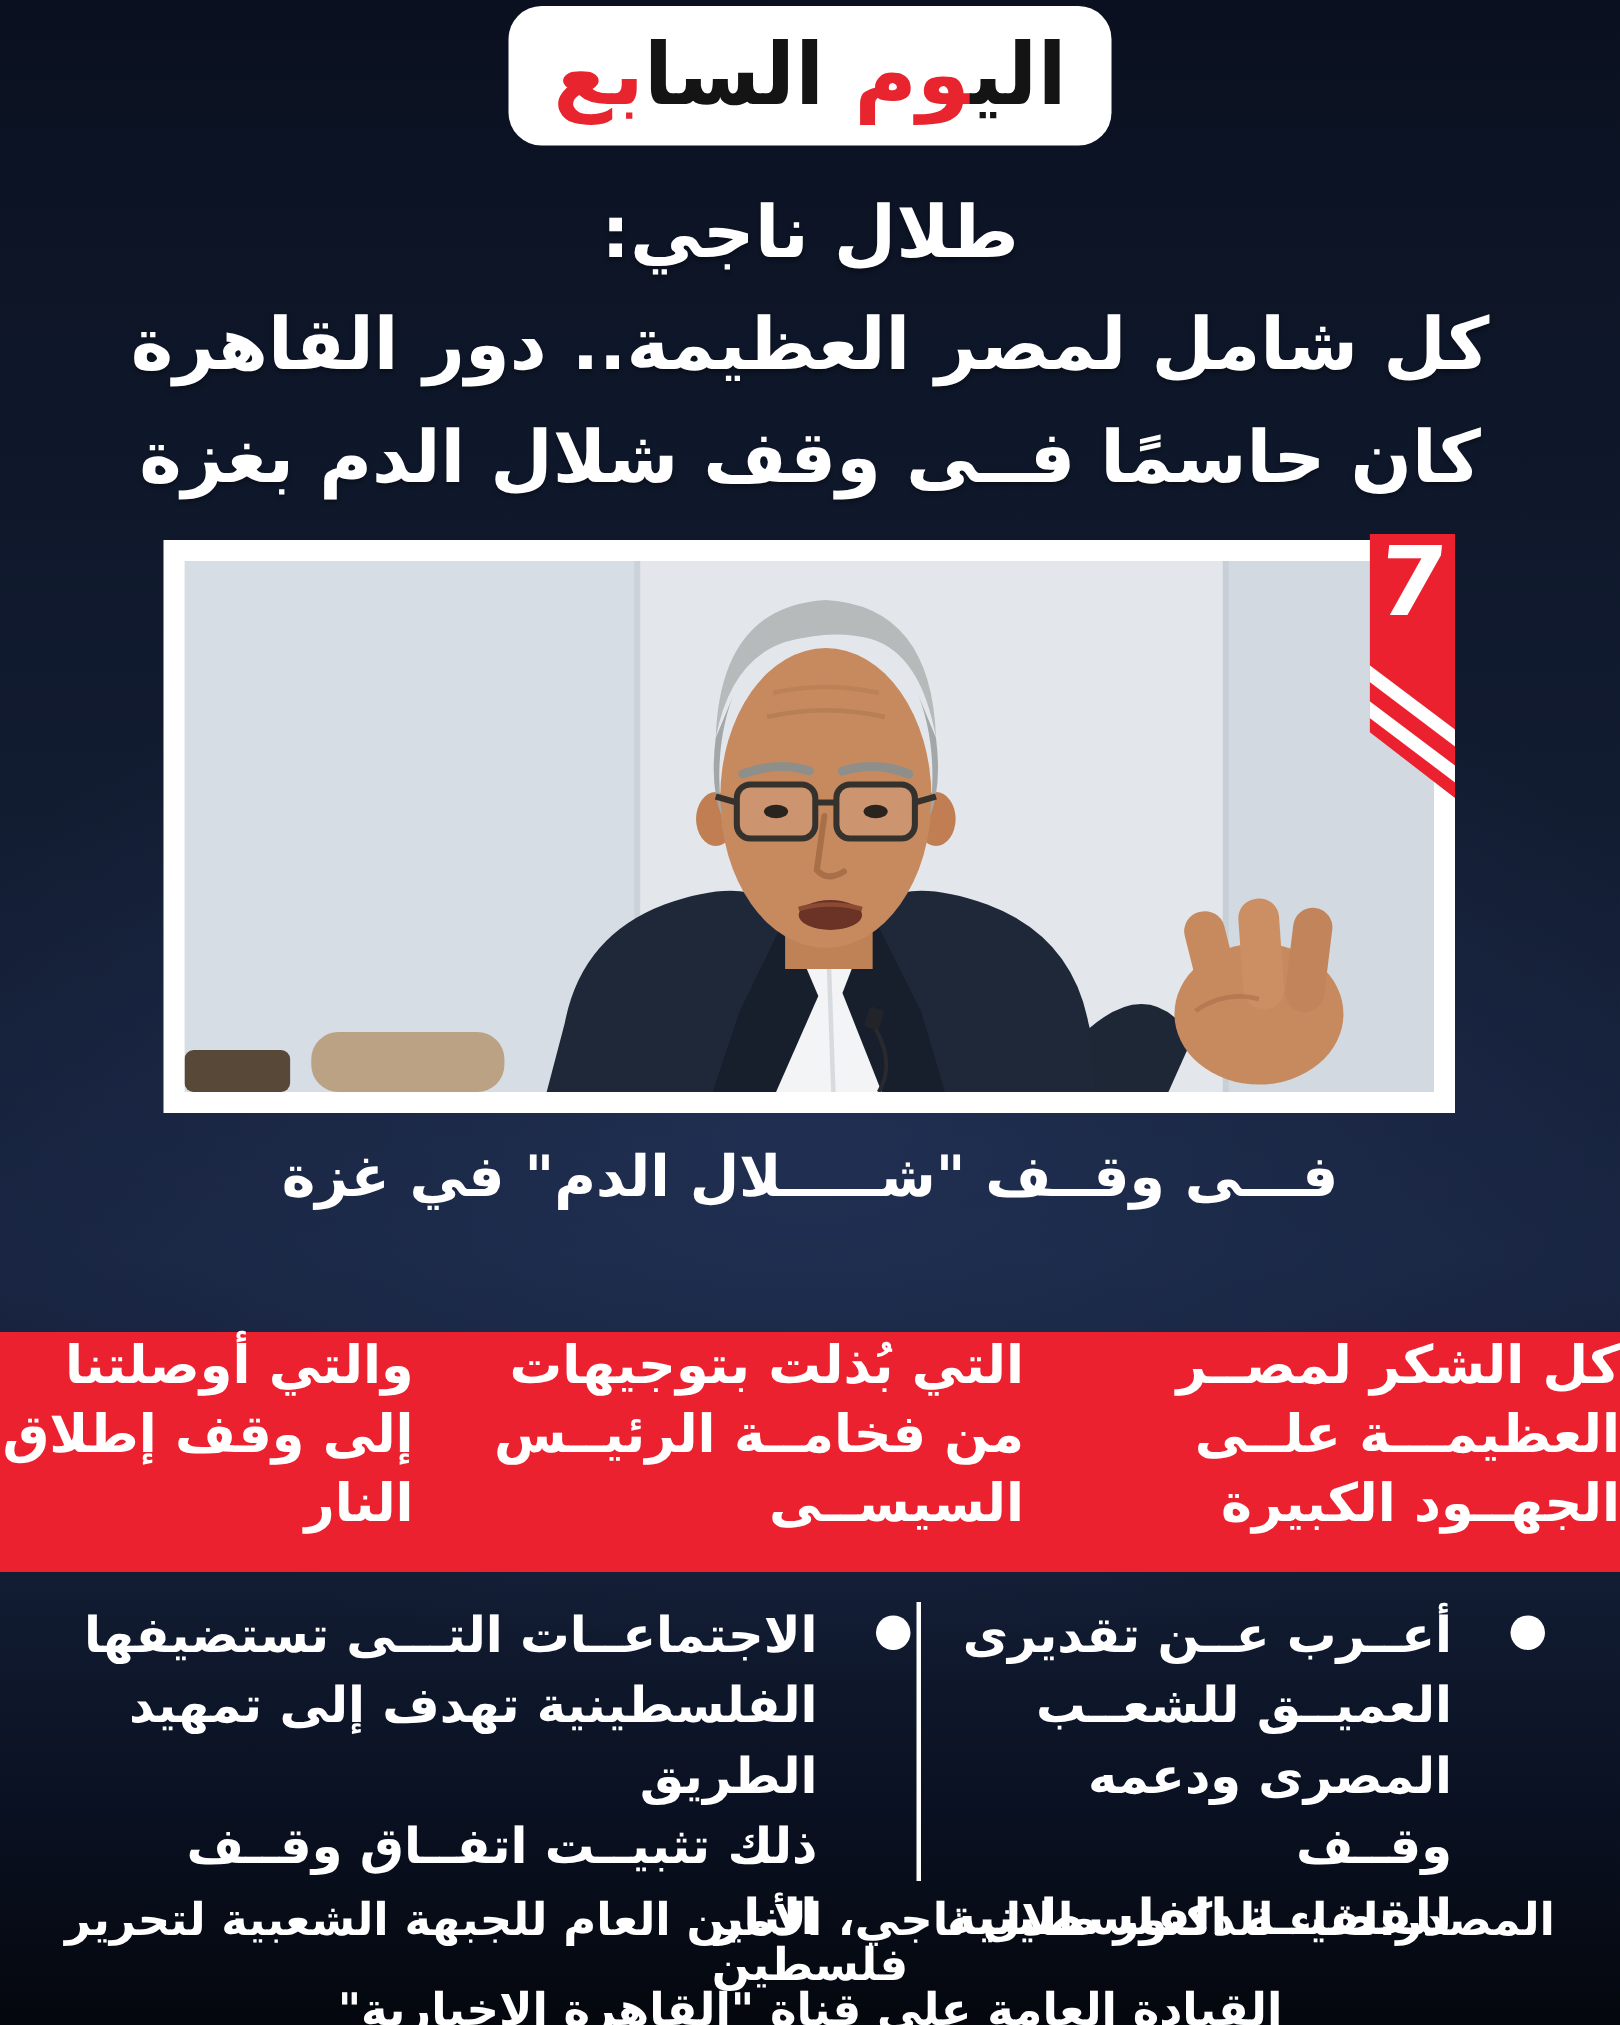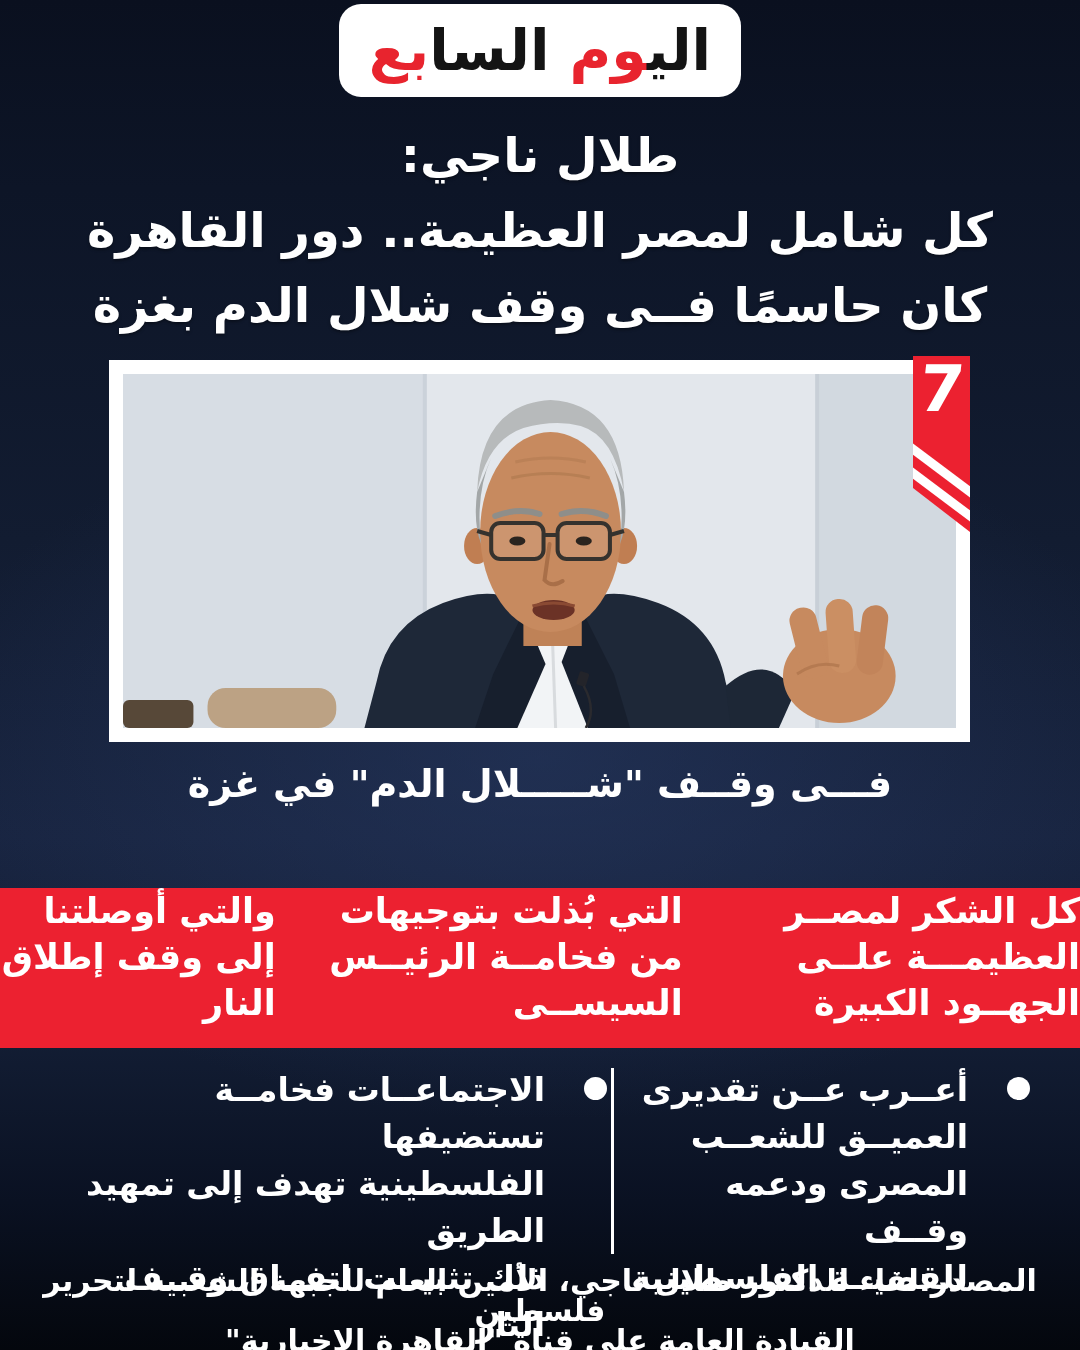--- a/index.html
+++ b/index.html
@@ -171,21 +171,21 @@
       <div>المصرى ودعمه وقــف</div>
       <div>للقضيــة الفلسطينية</div>
     </div>
   </div>
 
   <div class="col-divider"></div>
 
   <div class="bullet-item b-left">
     <span class="dot"></span>
     <div class="txt">
-      <div>الاجتماعــات فخامــة تستضيفها</div>
+      <div>الاجتماعــات التـــى تستضيفها</div>
       <div>الفلسطينية تهدف إلى تمهيد الطريق</div>
       <div>ذلك تثبيــت اتفــاق وقــف النار</div>
     </div>
   </div>
 
   <div class="source">
     <div>المصدر:لقاء للدكتور طلال ناجي، الأمين العام للجبهة الشعبية لتحرير فلسطين</div>
     <div>القيادة العامة على قناة "القاهرة الإخبارية"</div>
   </div>
 

